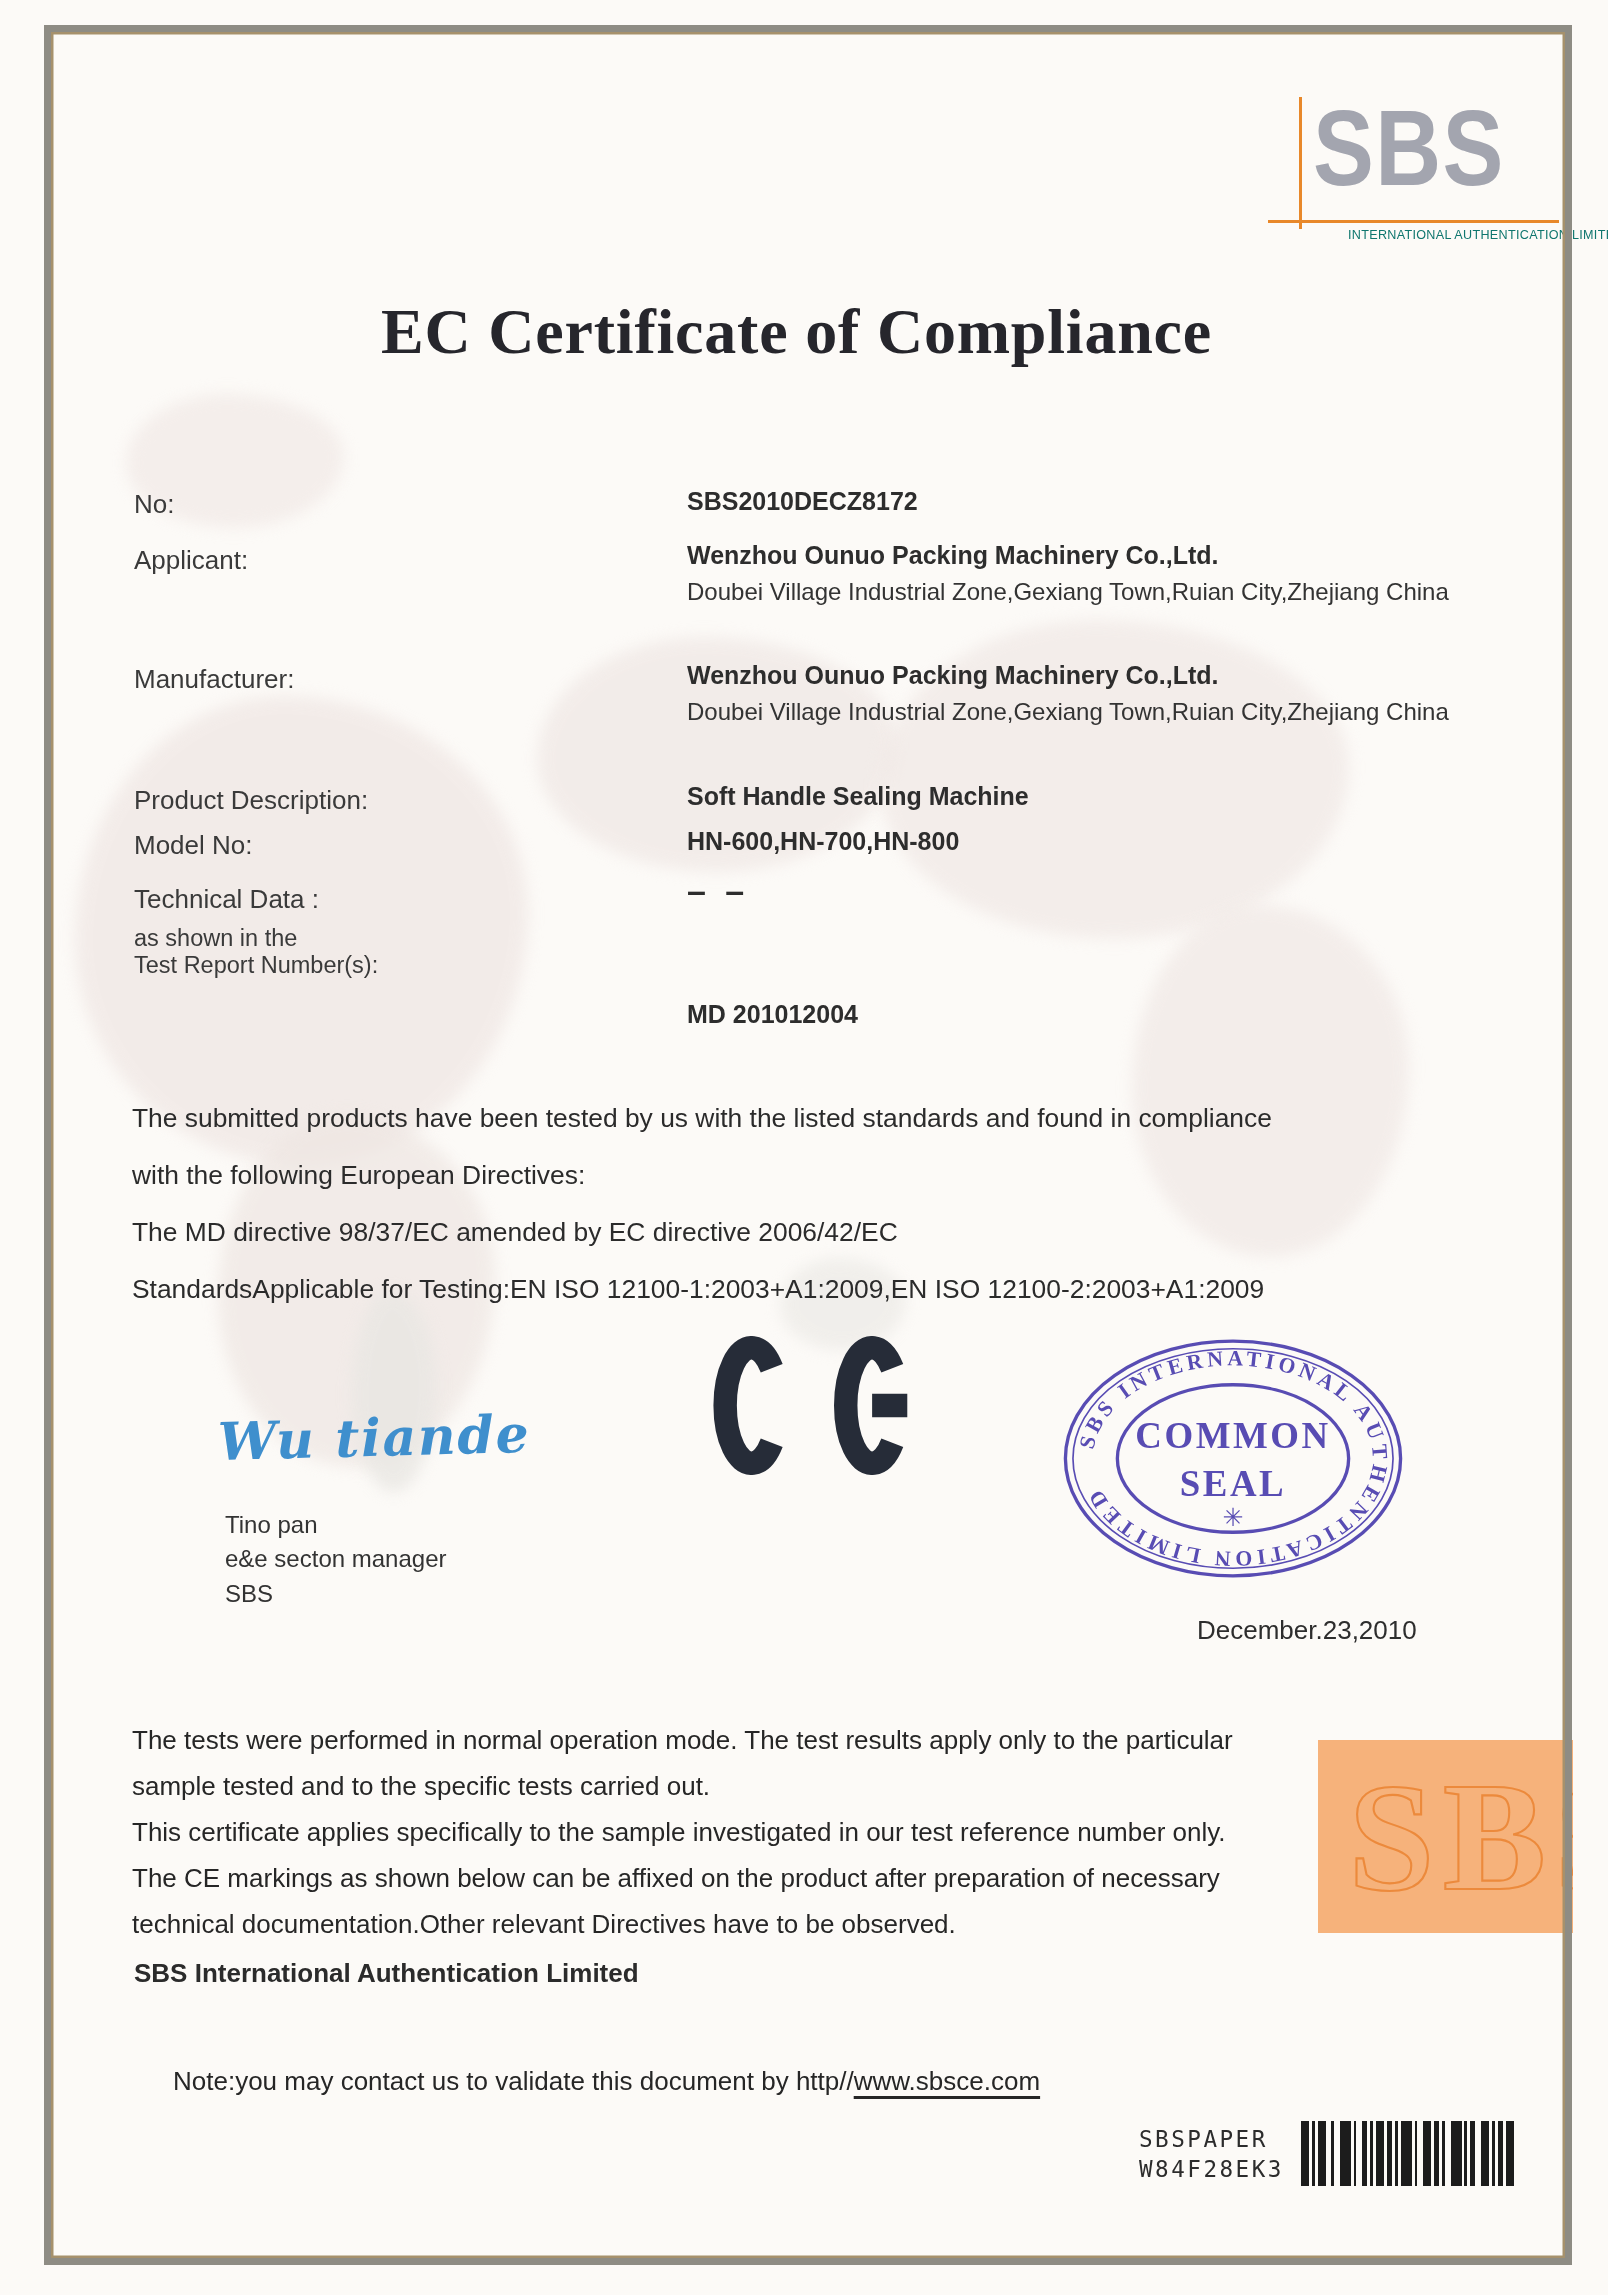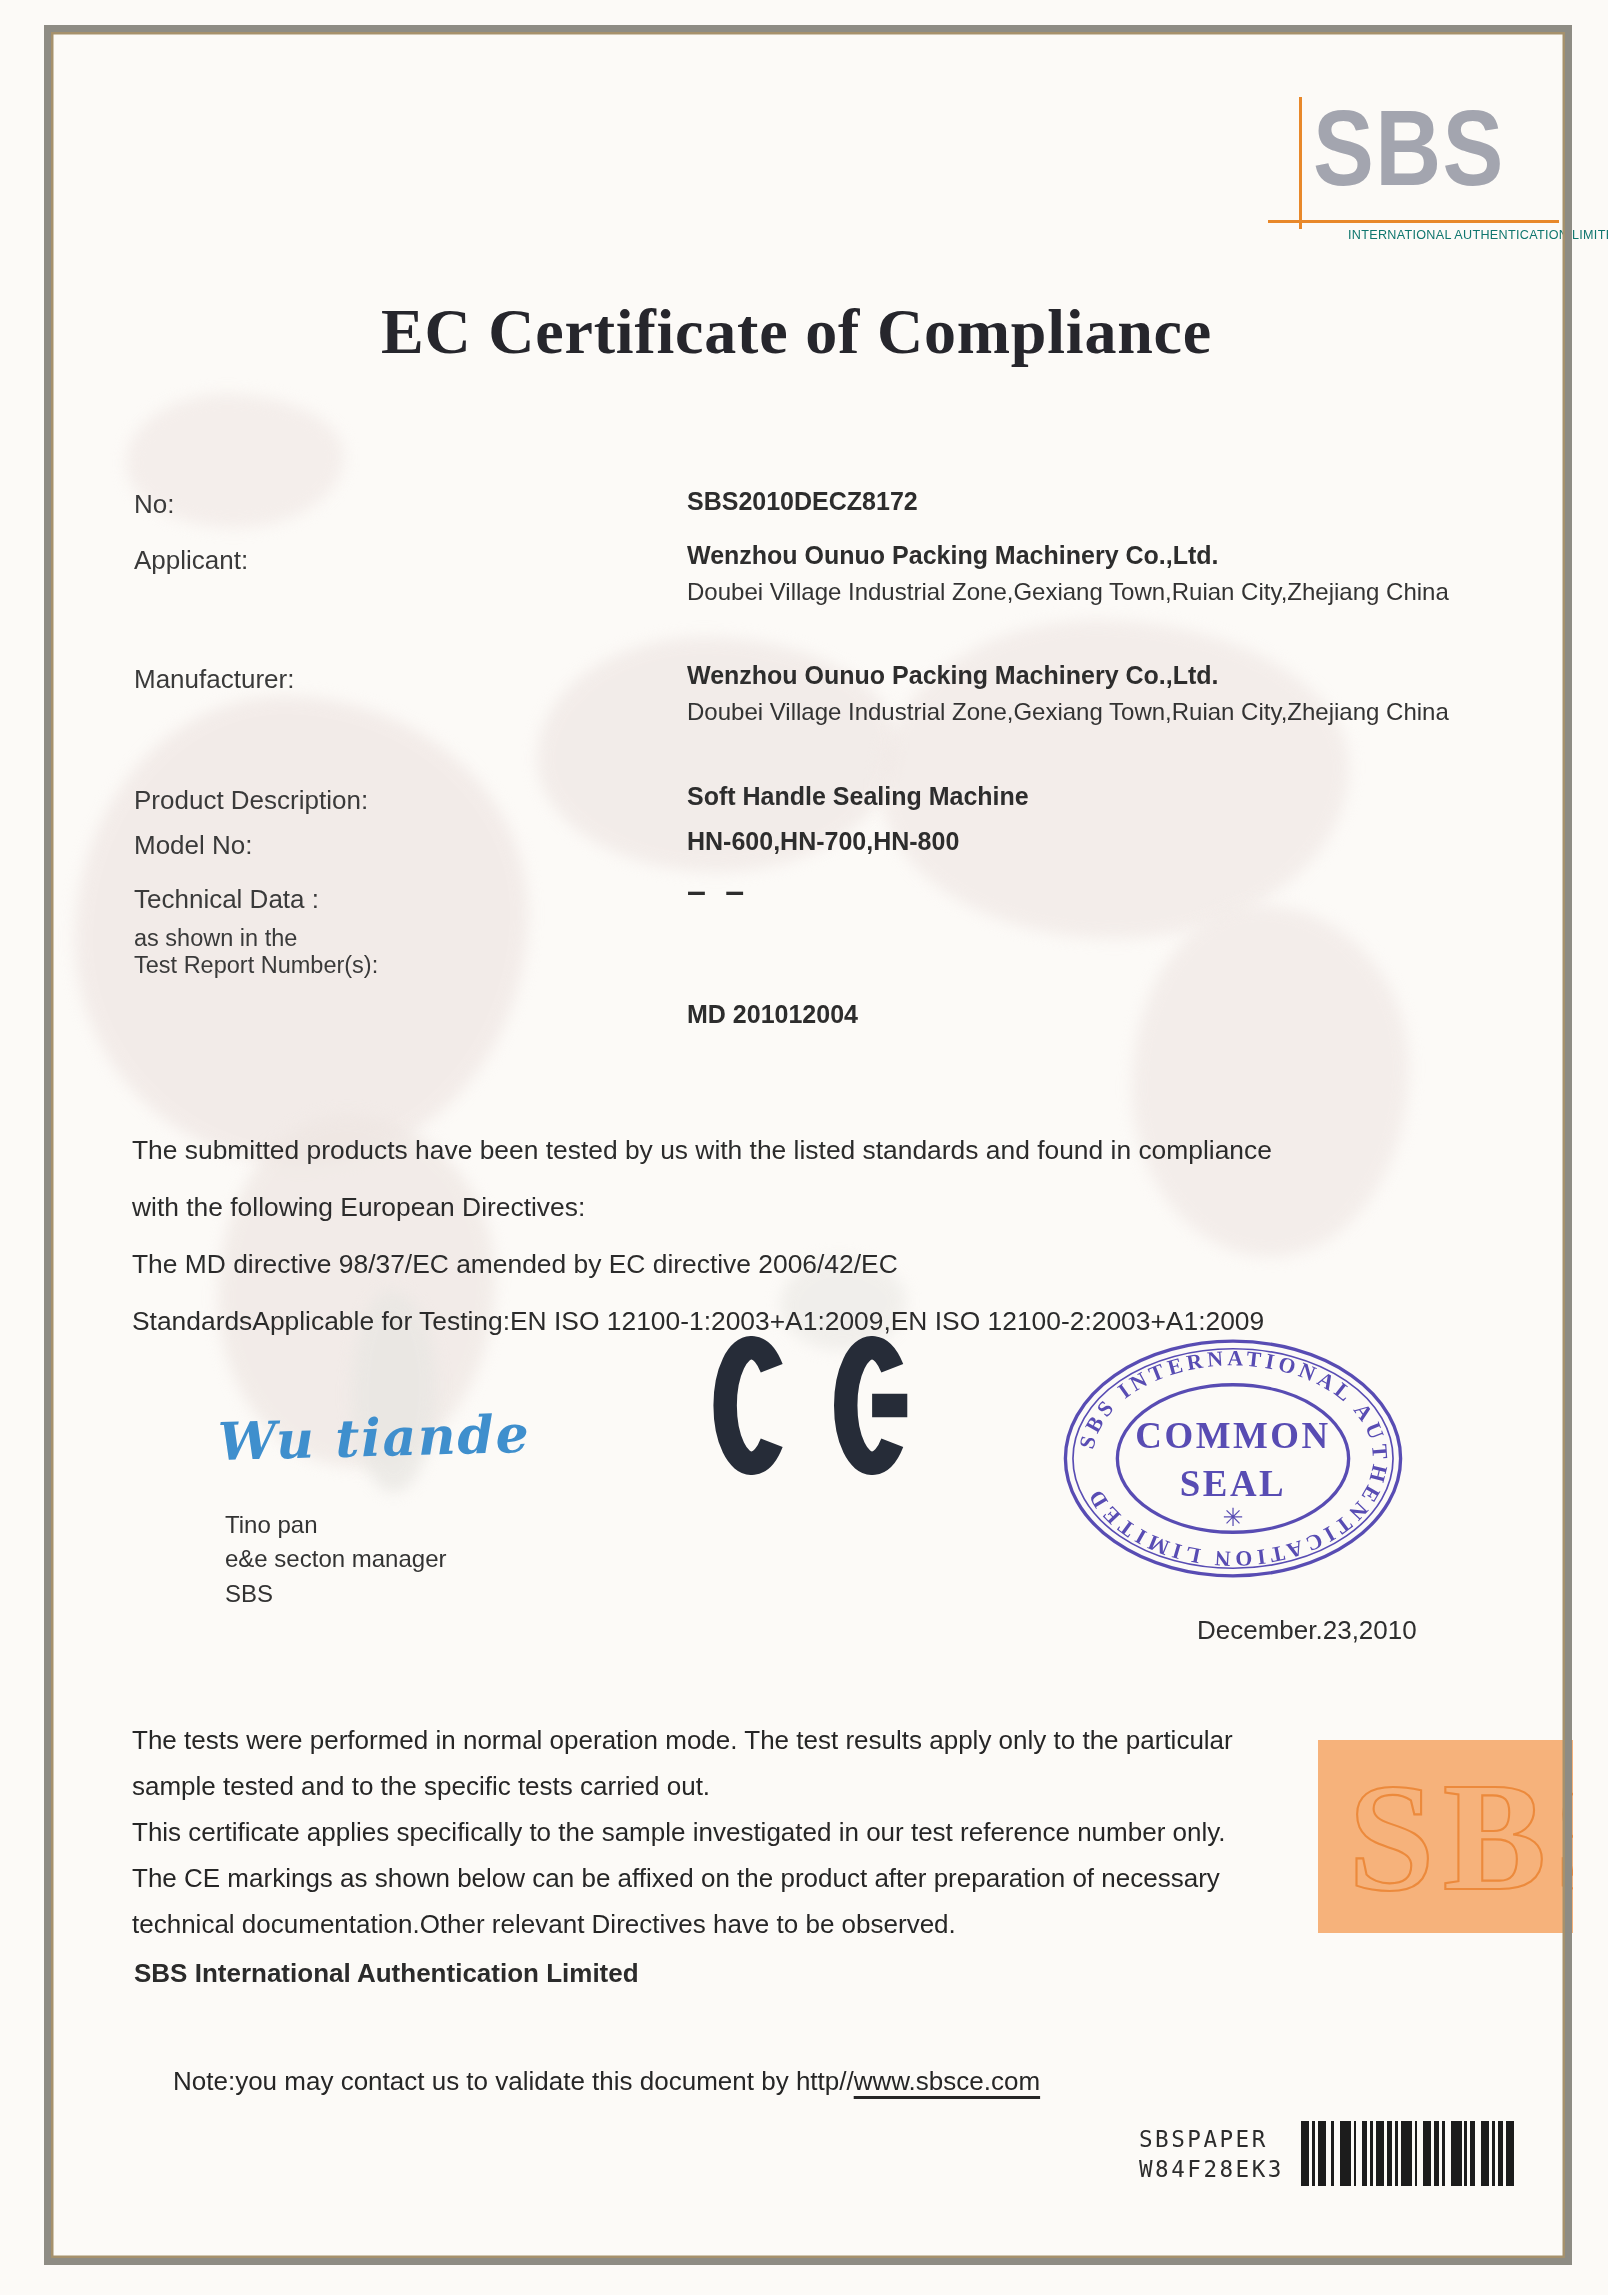--- a/index.html
+++ b/index.html
@@ -33,21 +33,21 @@
     font-family:"Liberation Serif","DejaVu Serif",serif;font-weight:700;
     font-size:64px;color:#26262c;letter-spacing:0.8px;
   }
   
   .flabel{position:absolute;left:134px;font-size:26px;color:#3a3a3a;white-space:nowrap;}
   .fvalue{position:absolute;left:687px;font-size:25px;font-weight:700;color:#2d2d2d;white-space:nowrap;}
   .faddr{position:absolute;left:687px;font-size:24px;font-weight:400;color:#333;white-space:nowrap;}
   .small-label{font-size:23.5px;}
   .dashes{font-size:34px;font-weight:900;letter-spacing:5px;line-height:17px;}
   
-  .statement{position:absolute;left:132px;top:1122px;width:1408px;font-size:26.4px;line-height:57px;color:#2b2b2b;}
+  .statement{position:absolute;left:132px;top:1090px;width:1408px;font-size:26.4px;line-height:57px;color:#2b2b2b;}
   .terms{position:absolute;left:132px;top:1717px;width:1408px;font-size:26px;line-height:46px;color:#262626;}
   
   .sig-script{
     position:absolute;left:218px;top:1407px;font-family:"DejaVu Serif","Liberation Serif",serif;
     font-style:italic;font-weight:700;font-size:52px;color:#3f8fcd;transform:rotate(-1.5deg);
     letter-spacing:1.7px;
   }
   .sig-line{position:absolute;left:225px;font-size:24px;color:#333;}
   .date{position:absolute;left:1197px;top:1615px;font-size:26px;color:#2d2d2d;}
   

